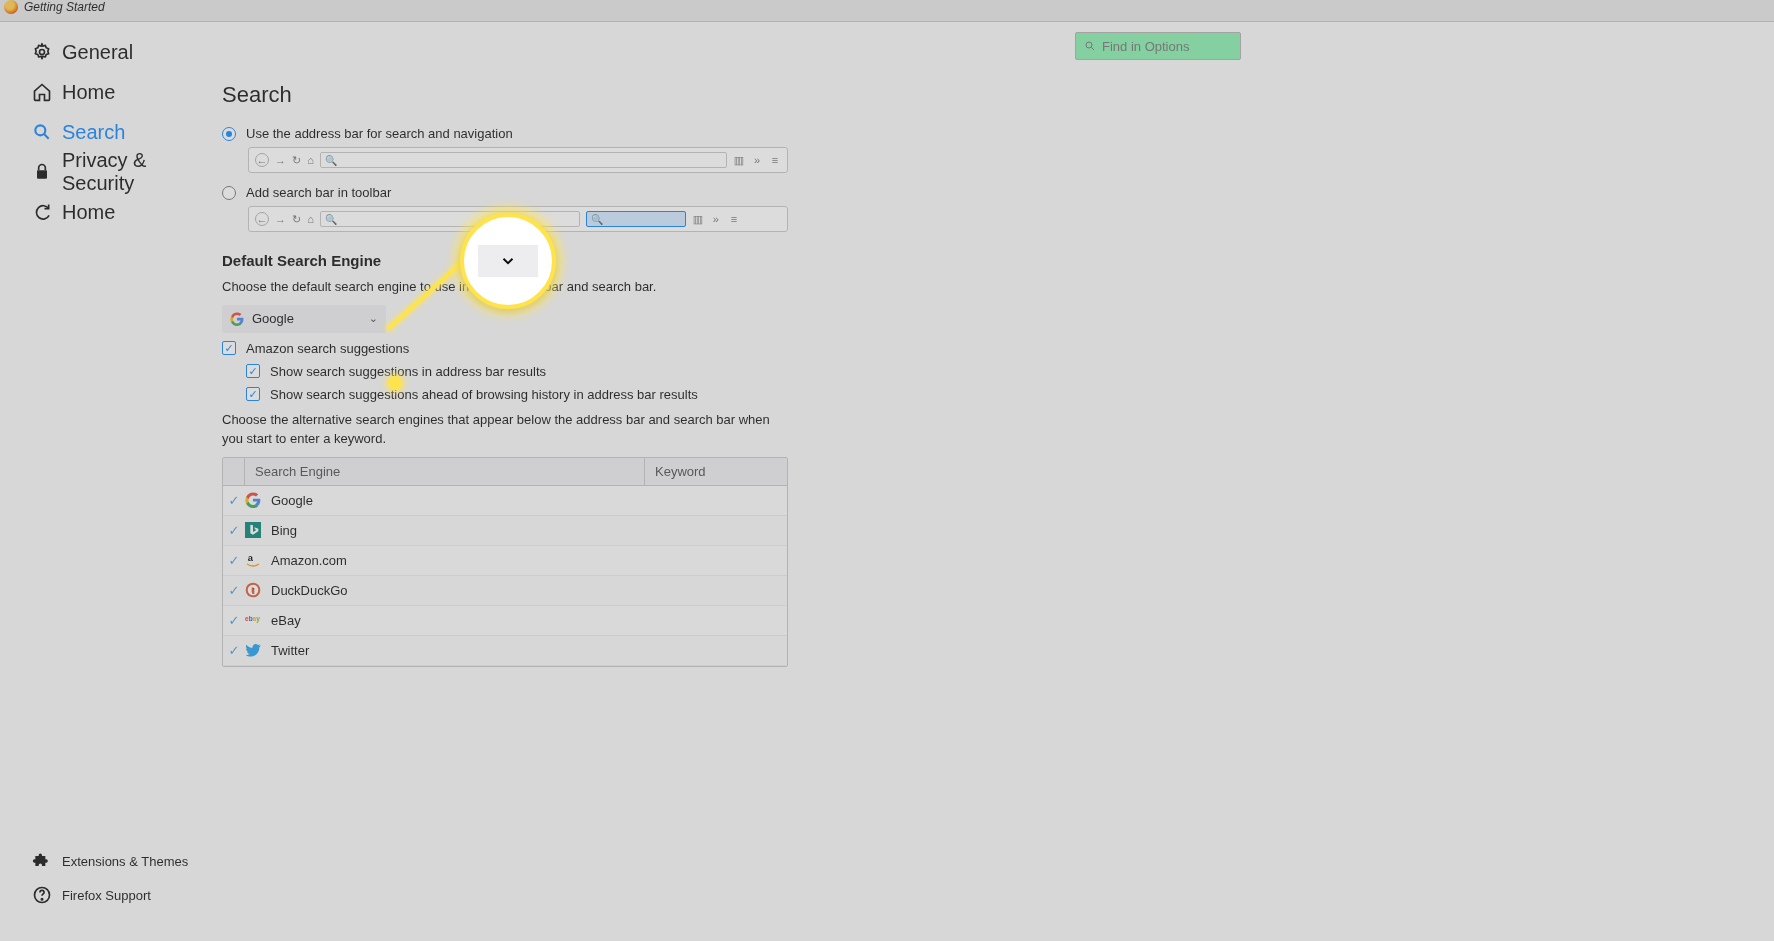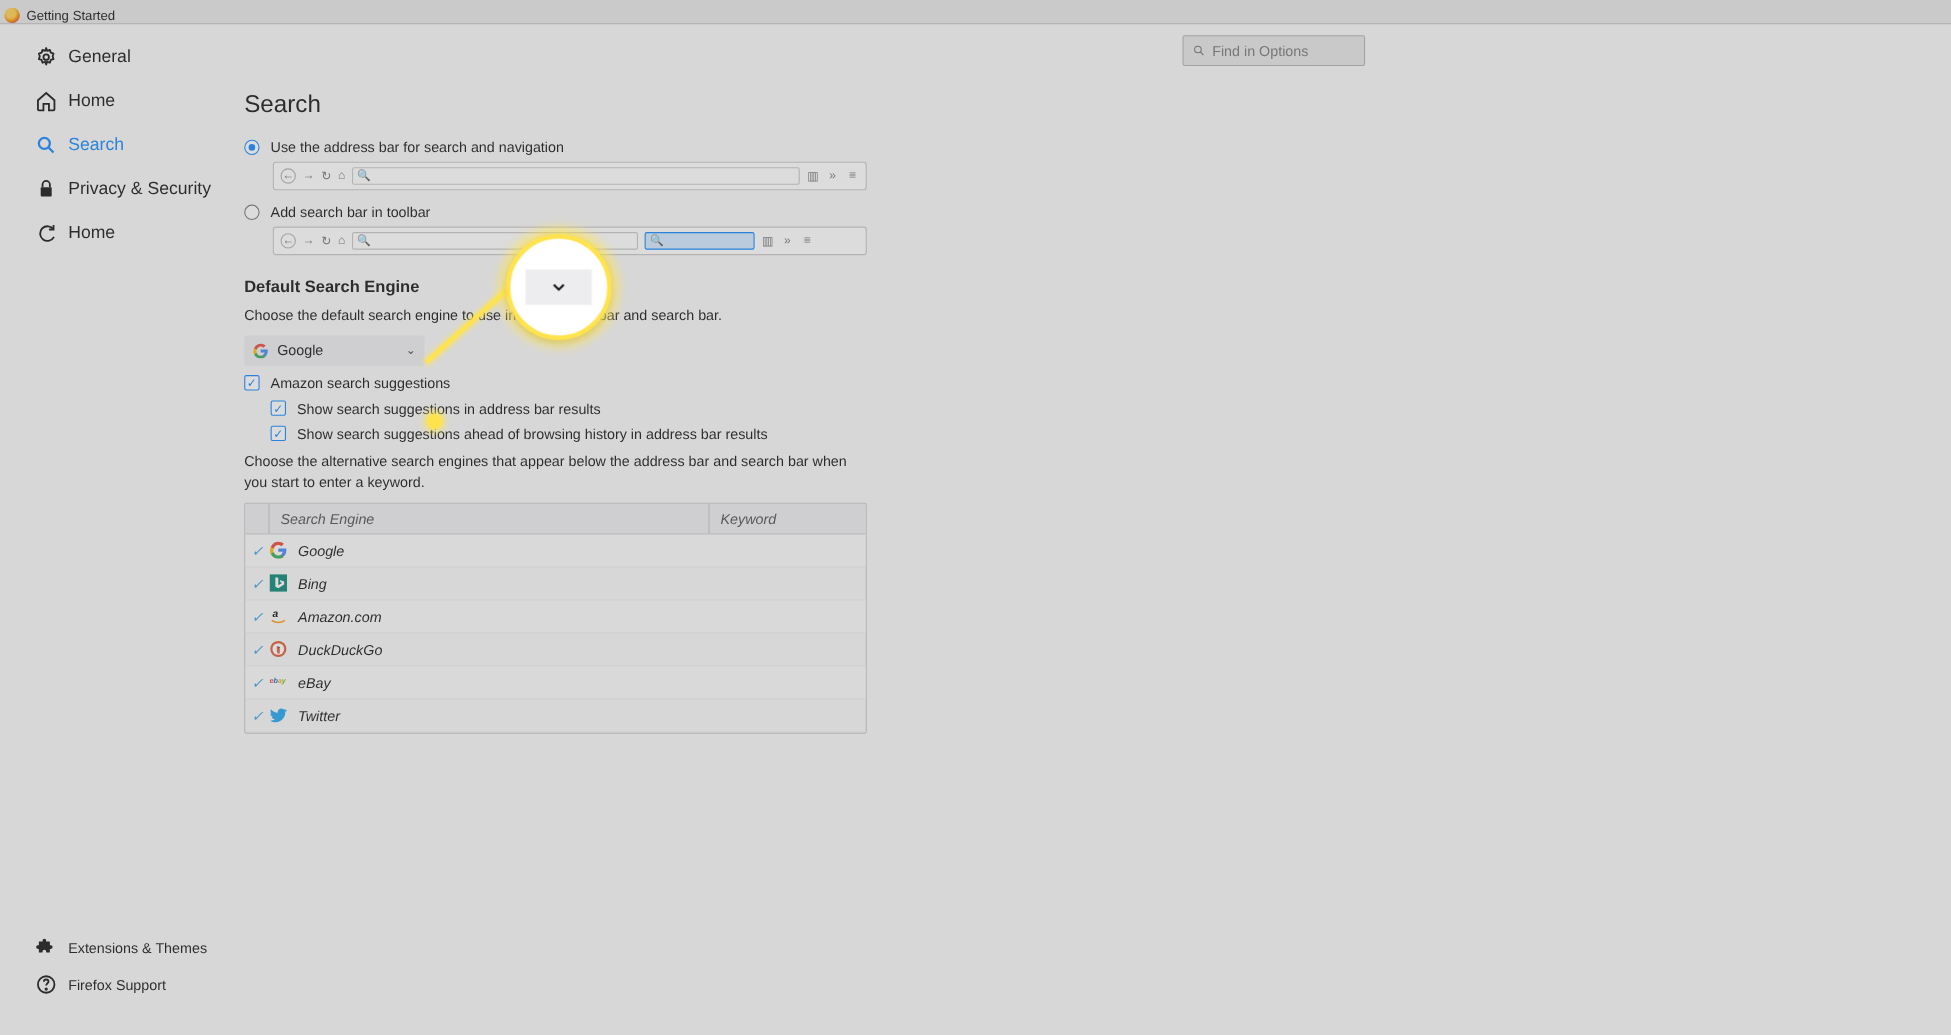--- a/index.html
+++ b/index.html
@@ -15,24 +15,25 @@
     inset: 0;
     background: rgba(128,128,128,0.28);
     pointer-events: none;
     z-index: 50;
   }
 
   
   .tab-bar {
     height: 22px;
     display: flex;
-    align-items: flex-end;
+    align-items: flex-start;
     padding: 0 4px;
     background: #e6e6e6;
     border-bottom: 1px solid #c7c7c7;
+    font-style: italic;
   }
   .ff-logo {
     width: 14px; height: 14px; border-radius: 50%;
     background: radial-gradient(circle at 40% 35%, #ffcd4a 0 35%, #ff9500 55%, #d94b17 75%, #712aa5 100%);
     margin-right: 6px;
   }
   .tab-title { font-size: 12px; }
 
   .page {
     display: flex;
@@ -48,21 +49,21 @@
     min-height: 900px;
   }
   .sidebar-top { flex: 1; }
   .side-item {
     display: flex;
     align-items: center;
     gap: 10px;
     height: 40px;
     cursor: pointer;
     color: #0c0c0d;
-    font-size: 16px;
+    font-size: 20px;
   }
   .side-item.active { color: #0a84ff; }
   .side-icon { width: 20px; height: 20px; display:flex; align-items:center; justify-content:center; }
   .side-icon svg { width: 20px; height: 20px; }
   .sidebar-bottom { padding-bottom: 20px; }
   .sidebar-bottom .side-item { height: 34px; font-size: 13px; }
 
   
   .content {
     flex: 1;
@@ -71,21 +72,21 @@
   .search-header {
     display: flex;
     justify-content: center;
     margin-bottom: 22px;
   }
   .find-box {
     width: 166px;
     height: 28px;
     border: 1px solid #b1b1b1;
     border-radius: 2px;
-    background: #e5e5e5;
+    background: #86efac;
     display: flex;
     align-items: center;
     padding: 0 8px;
     gap: 6px;
     color: #737373;
     margin-left: 340px;
   }
   .find-box .mag { width:12px; height:12px; }
   .find-box .ph { font-size: 13px; }
 
@@ -155,21 +156,21 @@
   }
   .check-row.indent { margin-left: 24px; }
   .check {
     width:14px; height:14px; border:1px solid #0a84ff; border-radius:2px; background:#fff;
     display:flex; align-items:center; justify-content:center; color:#0a84ff; font-size:11px;
   }
 
   
   .se-table {
     border: 1px solid #c7c7c7; border-radius:2px;
-    width: 566px; overflow:hidden;font-style:italic;
+    width: 566px; overflow:hidden;
   }
   .se-header {
     display:flex; background:#ededf0; border-bottom: 1px solid #c7c7c7;
     font-size:13px; color:#4a4a4a; height: 28px; align-items:center;
   }
   .se-header .col1 { width: 22px; border-right:1px solid #c7c7c7; height:100%;}
   .se-header .col2 { flex:1; padding: 0 10px; border-right:1px solid #c7c7c7; height:100%; display:flex; align-items:center;}
   .se-header .col3 { width: 142px; padding: 0 10px; height:100%; display:flex; align-items:center;}
   .se-row {
     display:flex; align-items:center; height: 30px; border-bottom:1px solid #ebebeb;

